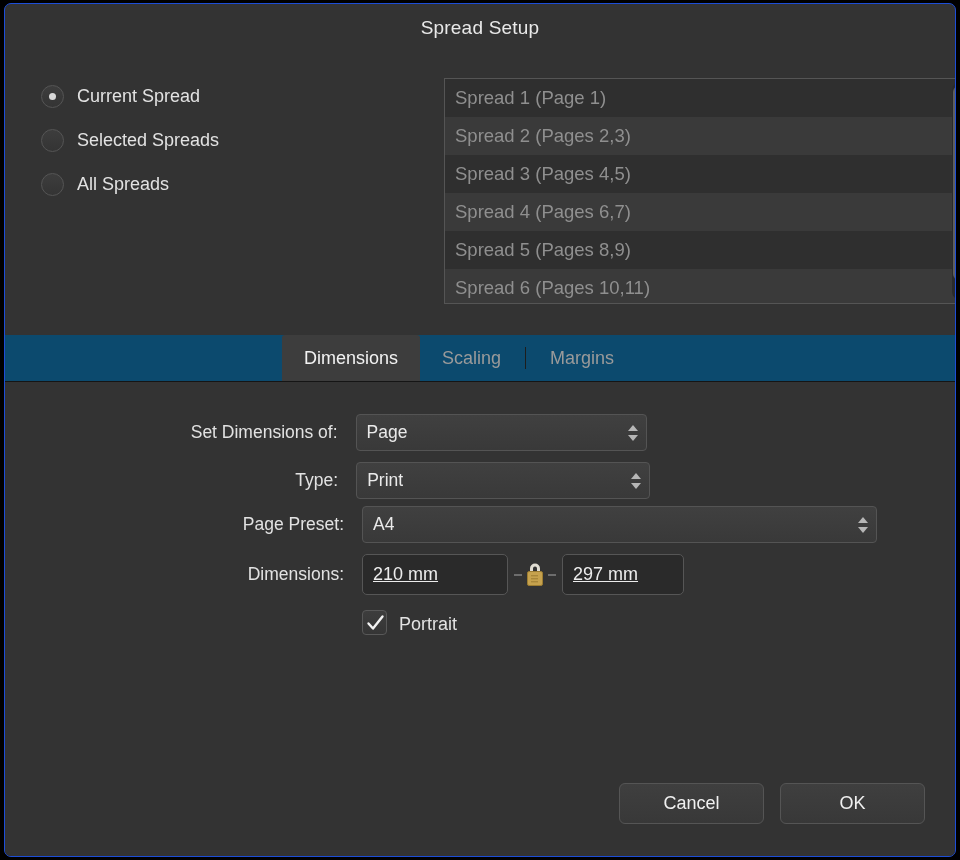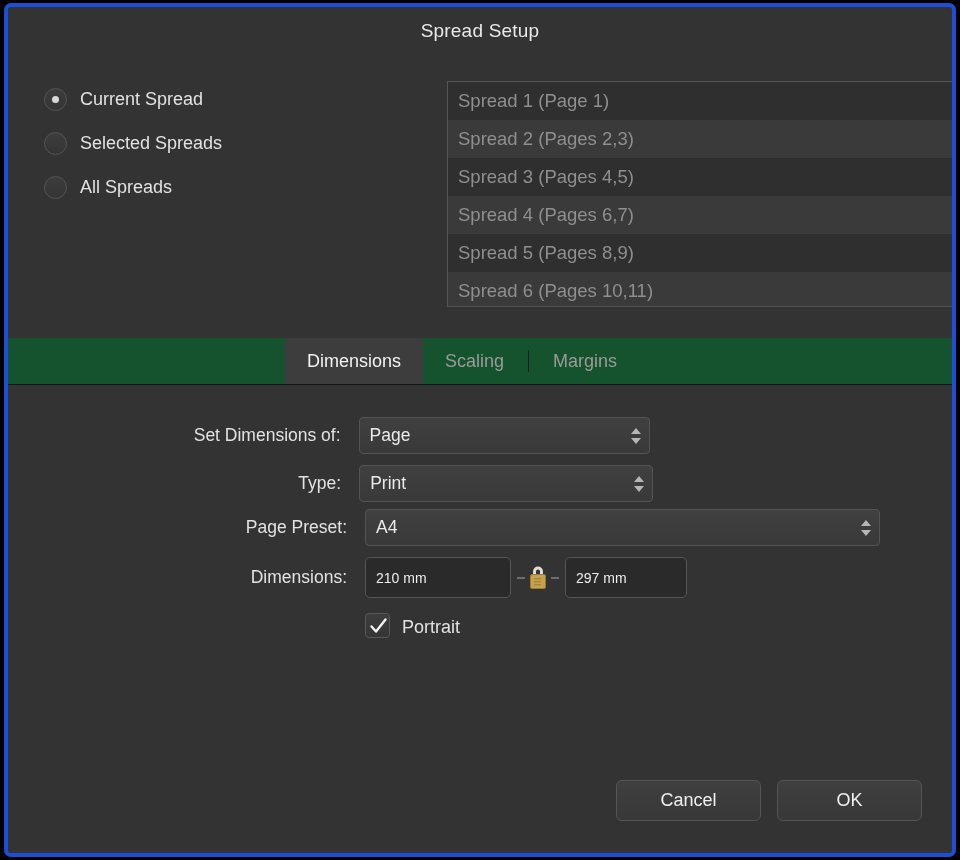--- a/index.html
+++ b/index.html
@@ -16,21 +16,21 @@
     -webkit-font-smoothing: antialiased;
   }
 
   .dialog {
     position: absolute;
     left: 4px;
     top: 3px;
     width: 952px;
     height: 854px;
     background: #333333;
-    border: 4px solid #1d4ed8;
+    border: 1px solid #1d4ed8;
     border-radius: 7px;
     box-sizing: border-box;
     overflow: hidden;
   }
 
   
   .title-bar {
     position: absolute;
     left: 0; top: 0;
     width: 100%;
@@ -145,21 +145,21 @@
     border-radius: 6px;
   }
 
   
   .tab-bar {
     position: absolute;
     left: 0;
     top: 331px;
     width: 100%;
     height: 47px;
-    background: #14532d;
+    background: #0c4a6e;
     border-bottom: 1px solid #151515;
     box-sizing: border-box;
     display: flex;
     align-items: flex-end;
     padding-left: 40px;
   }
   .tab-inner {
     position: absolute;
     left: 277px;
     bottom: 0;
@@ -256,23 +256,24 @@
     background: #2a2a2a;
     border: 1px solid #565656;
     border-radius: 5px;
     box-sizing: border-box;
     display: flex;
     align-items: center;
     cursor: text;
   }
   .textfield-value {
     color: #ededed;
-    font-size: 14px;
+    font-size: 18px;
     padding-left: 10px;
     white-space: nowrap;
+    text-decoration: underline;
   }
 
   .lock-wrap {
     display: flex;
     align-items: center;
     justify-content: center;
     width: 54px;
   }
   .dash {
     width: 8px;

